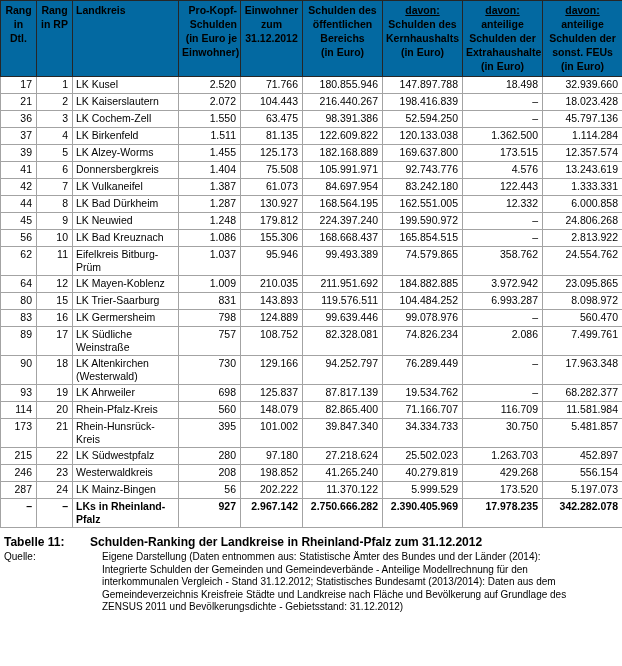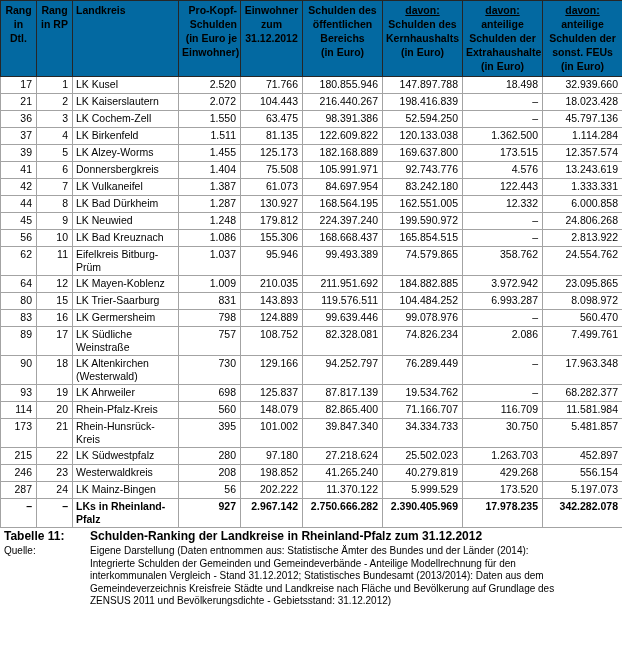--- a/index.html
+++ b/index.html
@@ -40,36 +40,36 @@
   table.rank td.num { text-align:right; }
   table.rank td.txt { text-align:left; }
   table.rank tr.total td {
     font-weight:bold;
     border-top:1px solid #4a4a4a;
   }
 
   .caption {
     display:flex;
     align-items:flex-start;
-    margin-top:1px;
+    margin-top:7px;
     font-size:12px;
     font-weight:bold;
     line-height:14px;
   }
   .caption .lbl { flex:none; width:86px; padding-left:4px; }
   .caption .ttl { flex:1; }
 
   .source {
     display:flex;
     margin-top:2px;
     font-size:10px;
     line-height:12.5px;
   }
   .source .lbl { flex:none; width:86px; padding-left:4px; }
-  .source .txt { flex:1; white-space:pre-line; padding-right:0; }
+  .source .txt { flex:1; white-space:pre-line; padding-right:0;margin-left:12px; }
 </style>
 </head>
 <body>
 
 <div class="page">
 
   <table class="rank">
     <colgroup>
       <col style="width:36px">
         <col style="width:36px">

